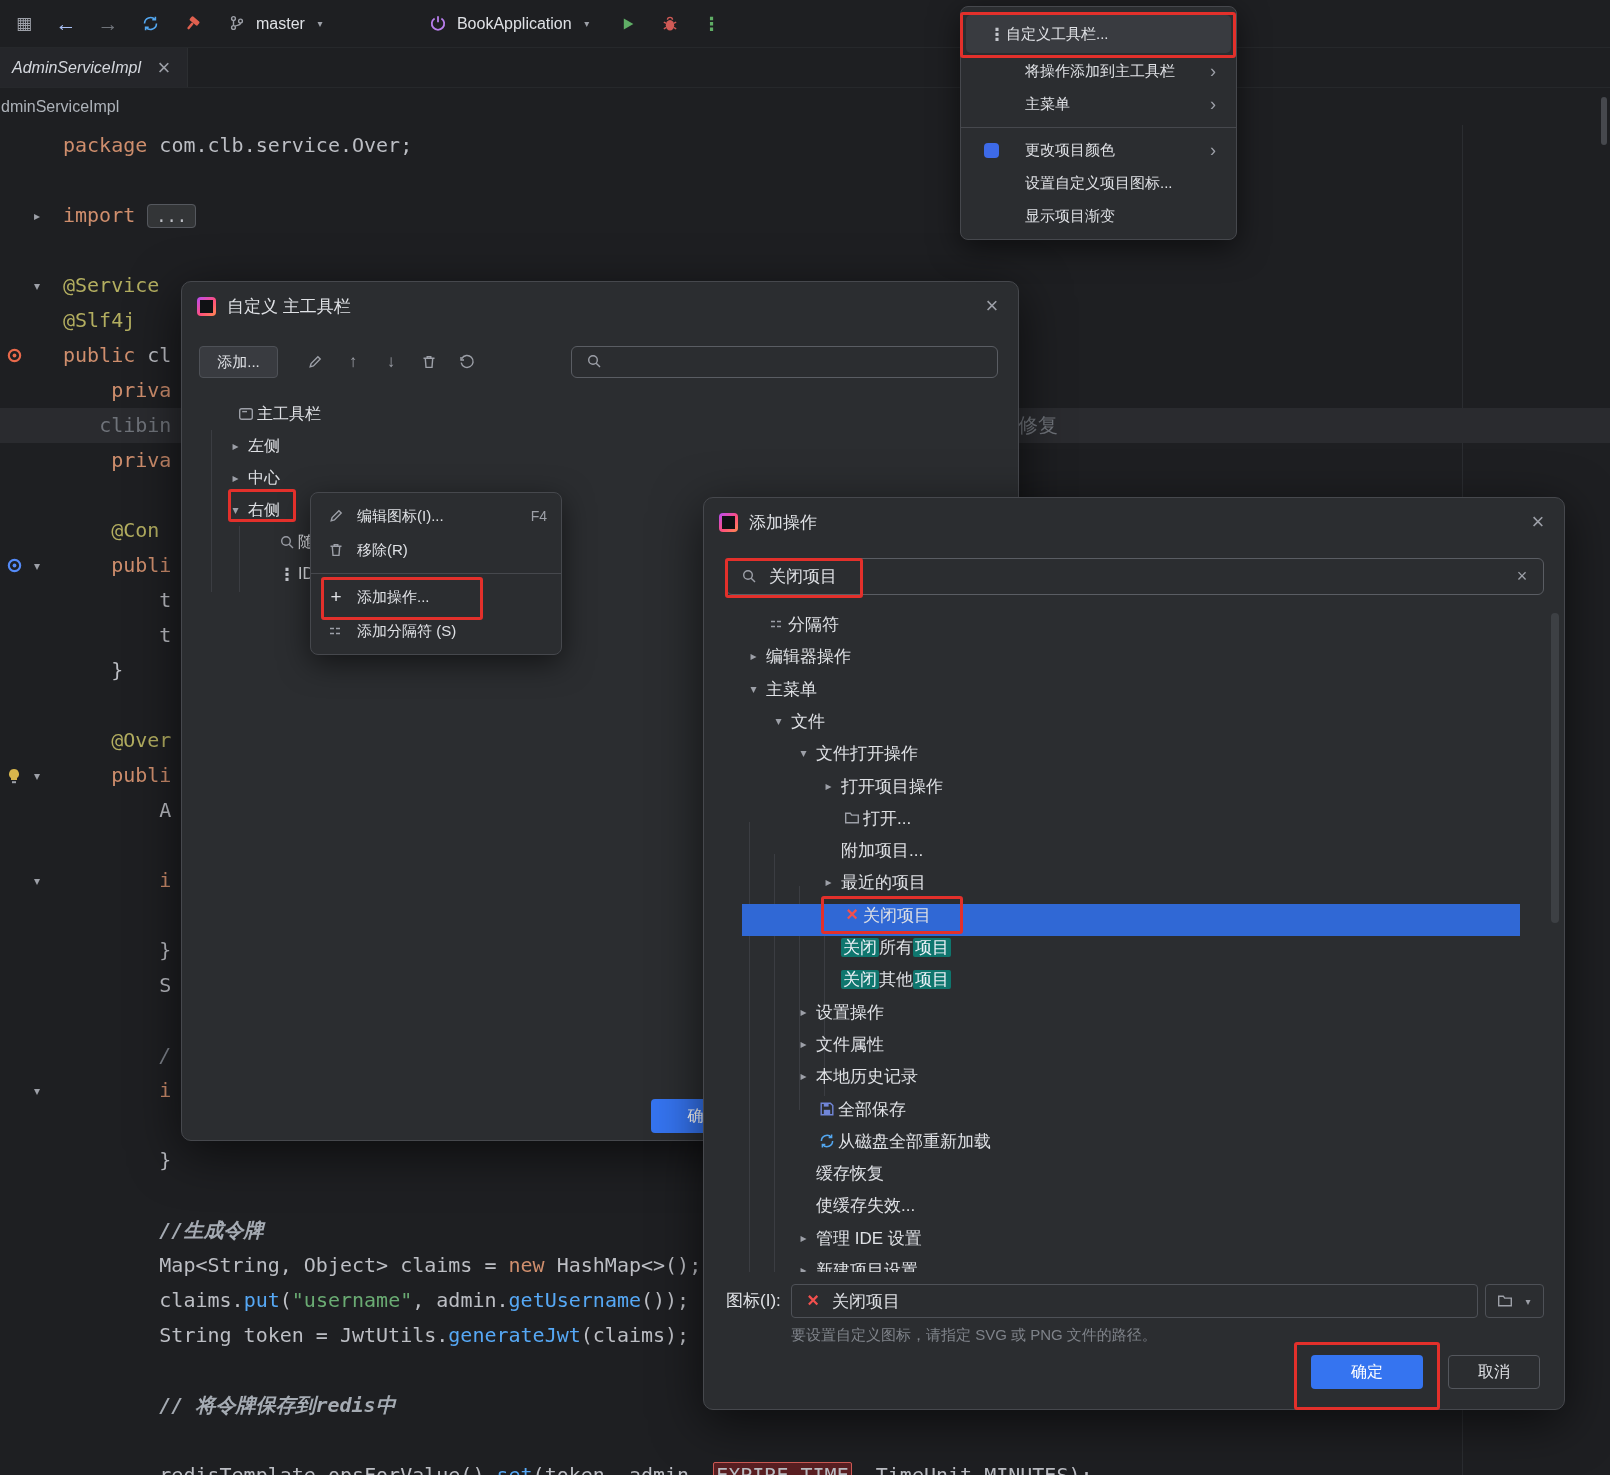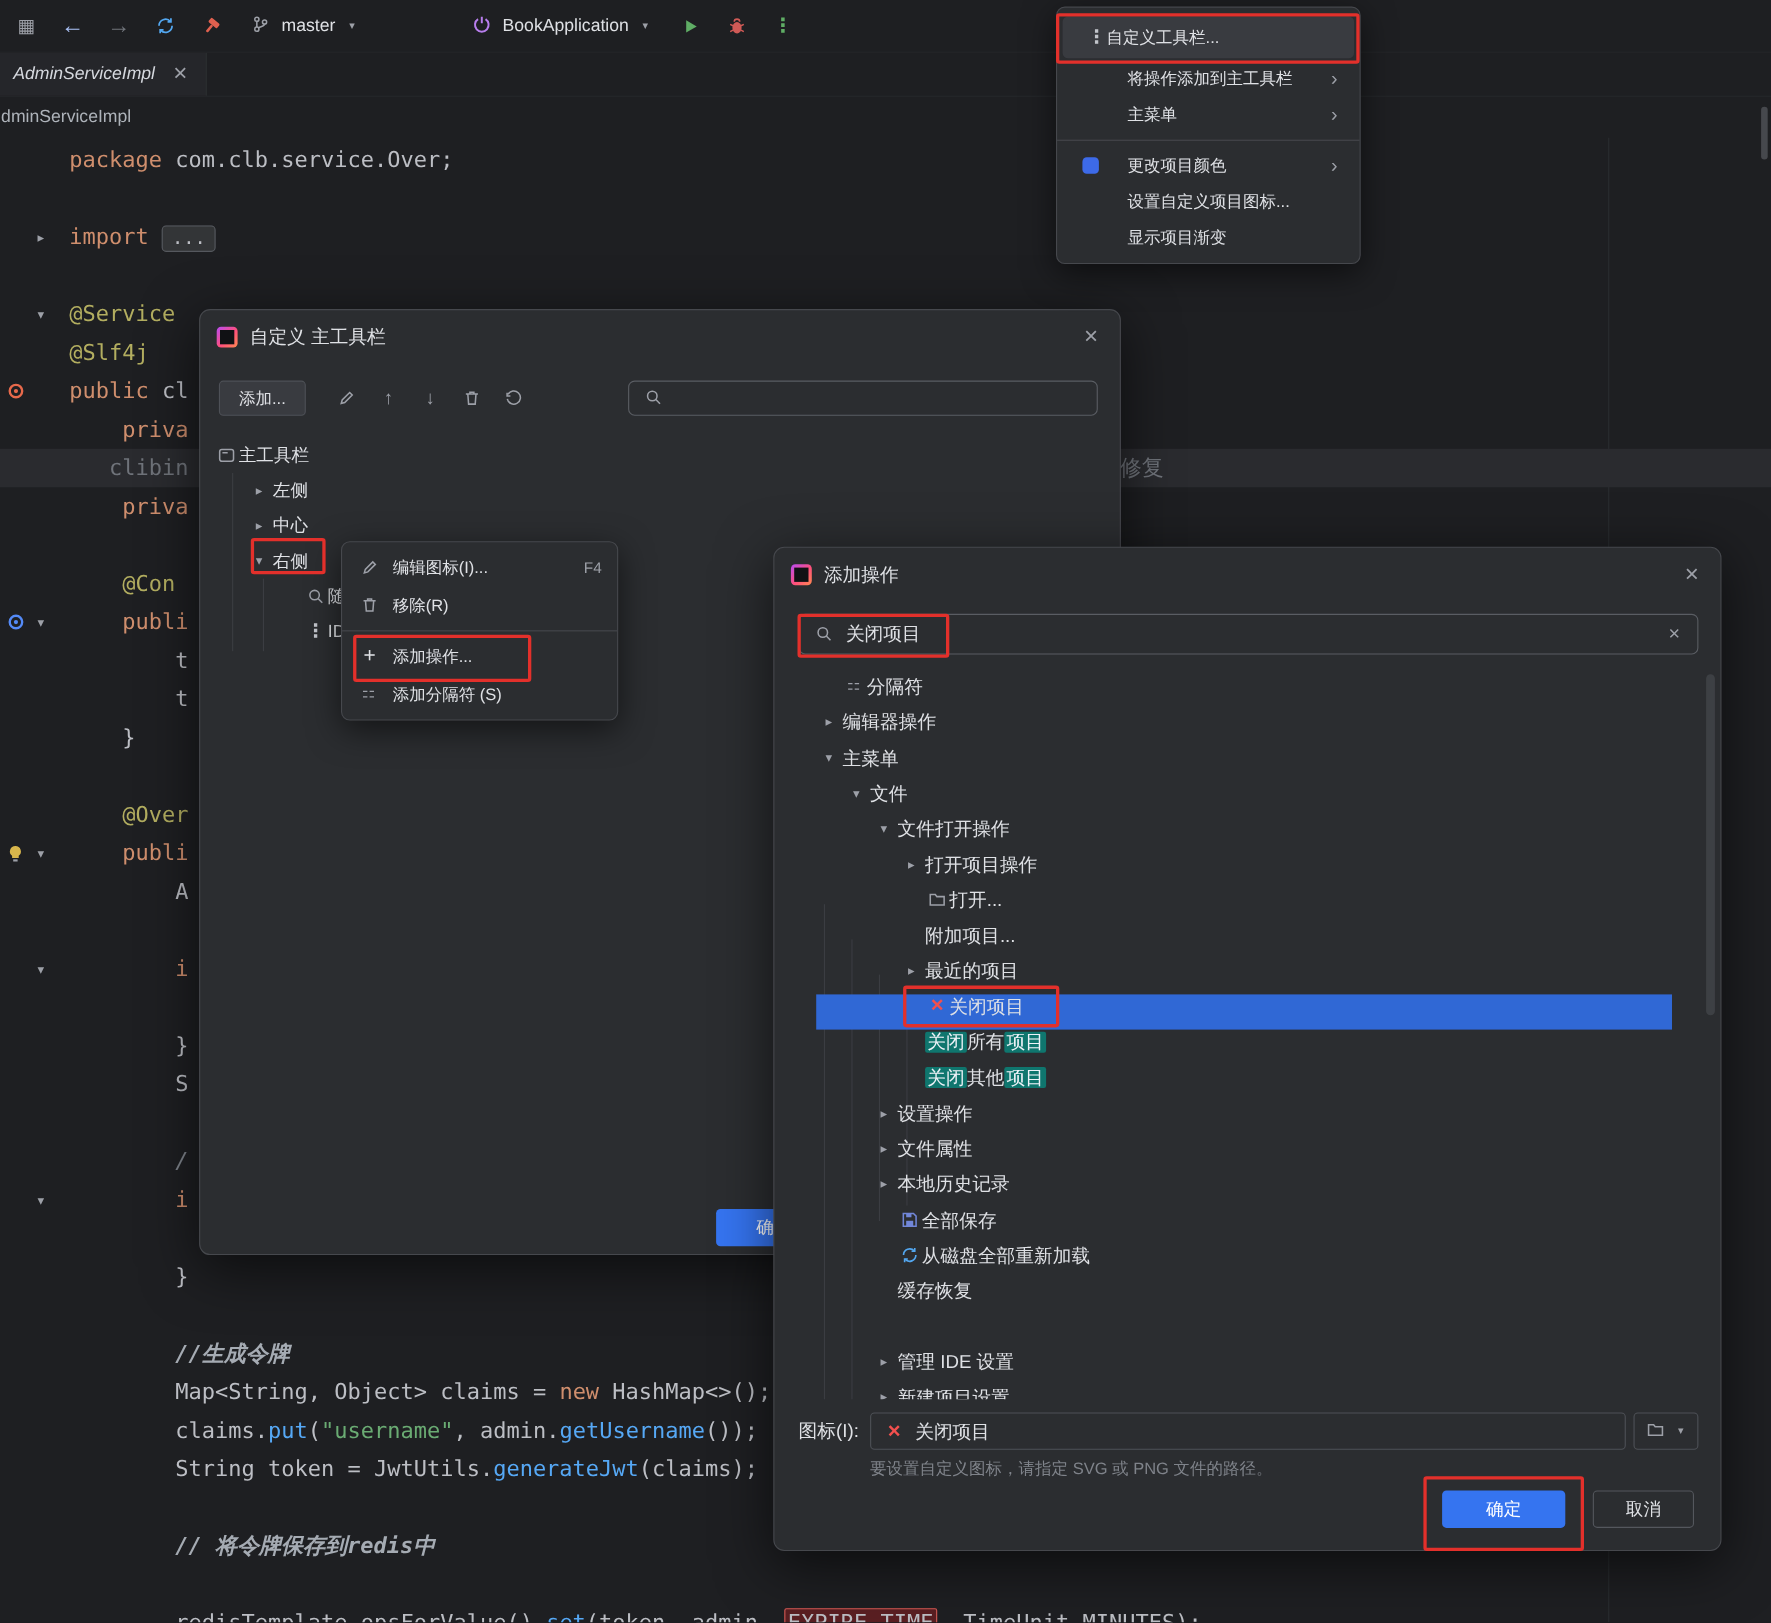--- a/index.html
+++ b/index.html
@@ -378,21 +378,21 @@
       <span><span class="ico ico-search">
             <svg width="16" height="16" viewBox="0 0 16 16">
               <circle cx="7" cy="7" r="4.3" stroke="currentColor" fill="none" stroke-width="1.4"></circle>
               <line x1="10.2" y1="10.2" x2="14" y2="14" stroke="currentColor" fill="none" stroke-width="1.4"></line>
             </svg>
           </span></span>
     </div>
     <div class="tree1">
       <div class="guide" style="left:29px;top:36px;height:162px"></div>
       <div class="guide" style="left:57px;top:132px;height:66px"></div>
-    <div class="t1-row" style="top: 4px; padding-left: 13px;">
+    <div class="t1-row" style="top: 4px; padding-left: 13px; margin-left: 40px;">
           <span class="ico ico-toolbar">
             <svg width="16" height="16" viewBox="0 0 16 16">
               <rect x="1.7" y="2.7" width="12.6" height="10.6" rx="2" stroke="currentColor" fill="none" stroke-width="1.4"></rect>
               <line x1="4.2" y1="5.6" x2="9" y2="5.6" stroke="currentColor" fill="none" stroke-width="1.4"></line>
             </svg>
           </span>
           <span class="t-label">主工具栏</span>
         </div>
         <div class="t1-row" style="top: 36px; padding-left: 41px;">
           <span class="ico ico-chevron-collapsed tree-chev">▸</span>
@@ -575,20 +575,24 @@
               <path d="M13.6 8a5.6 5.6 0 0 1-9.8 3.7M2.4 8a5.6 5.6 0 0 1 9.8-3.7" stroke="#53a7f0" fill="none" stroke-width="1.5"></path>
               <path d="M12.6 1.6v2.9h-2.9M3.4 14.4v-2.9h2.9" stroke="#53a7f0" fill="none" stroke-width="1.5"></path>
             </svg>
           </span>
           <span class="t-label">从磁盘全部重新加载</span>
         </div>
         <div class="t2-row" style="top: 552.1px; padding-left: 87px;">
           <span class="spacer25"></span>
           <span class="t-label">缓存恢复</span>
         </div>
+        <div class="t2-row" style="top: 584.4px; padding-left: 87px;">
+          <span class="spacer25"></span>
+          <span class="t-label">使缓存失效...</span>
+        </div>
         <div class="t2-row" style="top: 616.7px; padding-left: 87px;">
           <span class="ico ico-chevron-collapsed tree-chev">▸</span>
           <span class="t-label">管理 IDE 设置</span>
         </div>
         <div class="t2-row" style="top: 649px; padding-left: 87px;">
           <span class="ico ico-chevron-collapsed tree-chev">▸</span>
           <span class="t-label">新建项目设置</span>
         </div>
       </div>
     <div class="d2scroll"></div>

